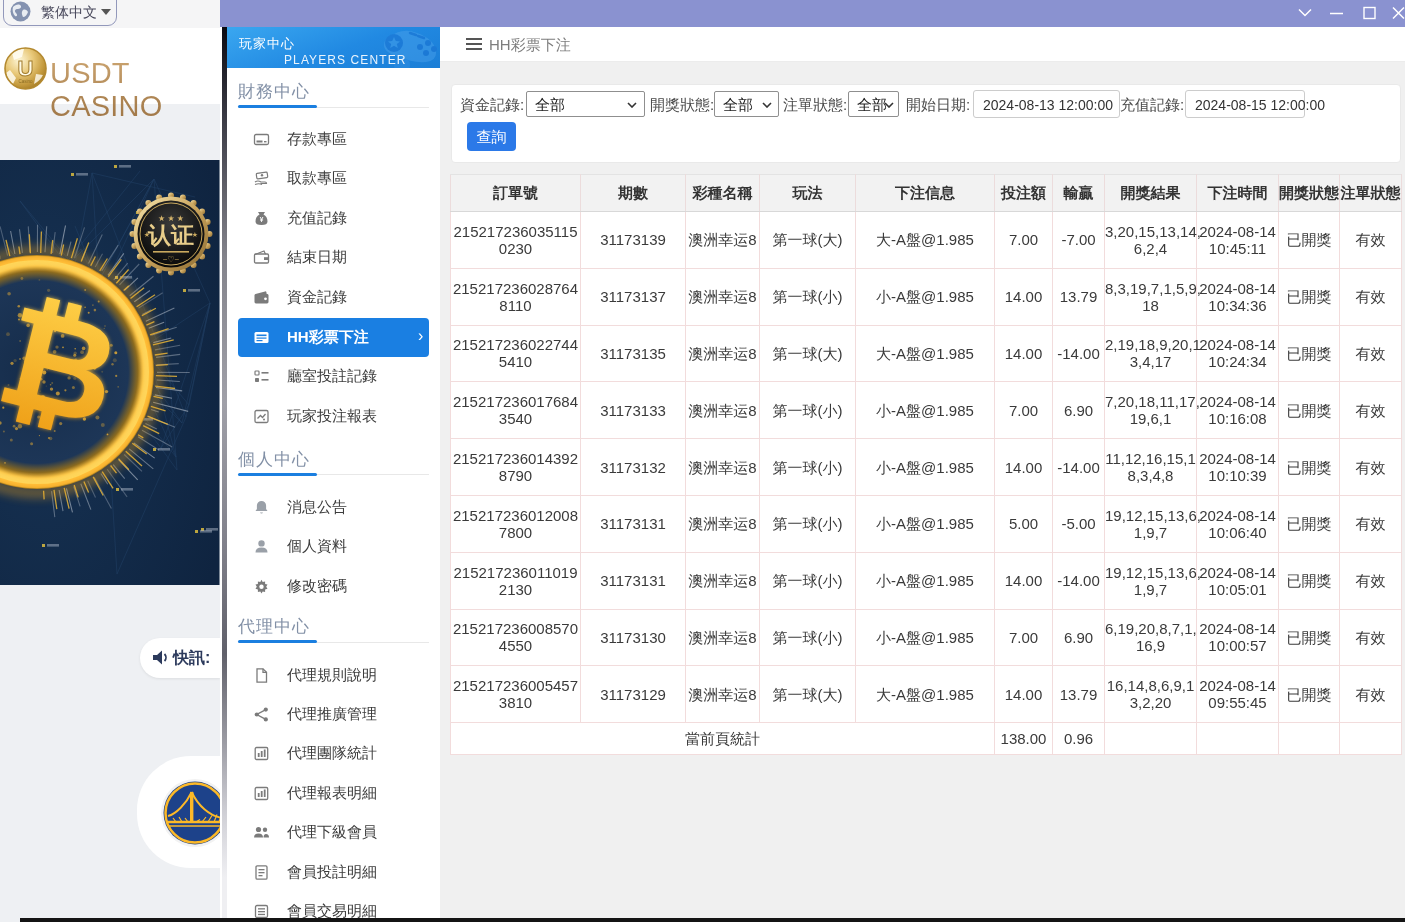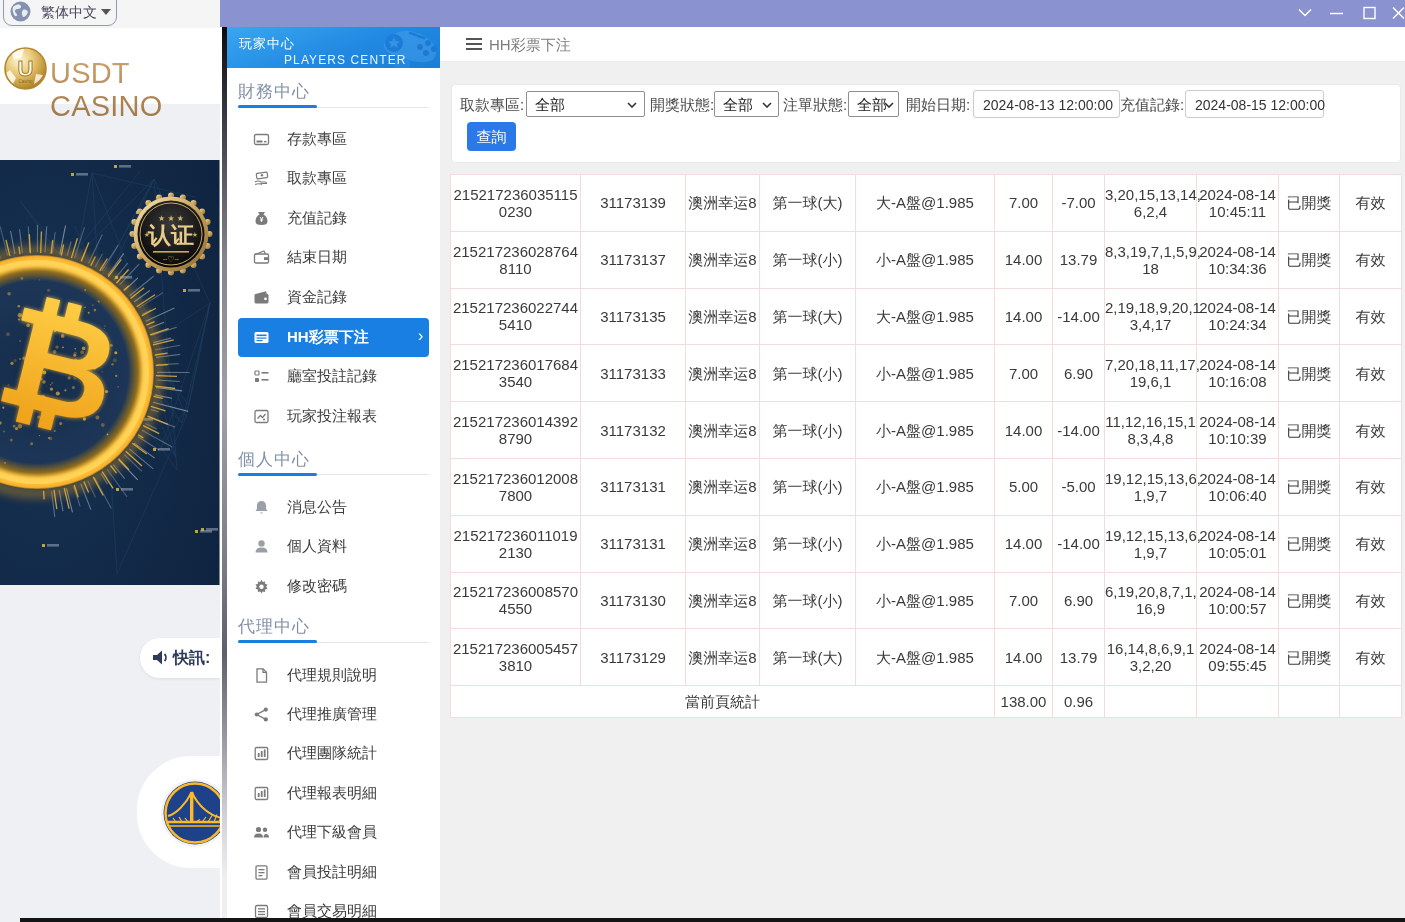--- a/index.html
+++ b/index.html
@@ -693,21 +693,21 @@
 <svg class="abs" style="left:466px;top:38px" width="16" height="13" viewBox="0 0 16 13">
       <g fill="#555">
         <rect x="0" y="0" width="16" height="2"></rect>
         <rect x="0" y="5" width="16" height="2"></rect>
         <rect x="0" y="10" width="16" height="2"></rect>
       </g>
     </svg>
 <div class="abs" id="tbtext">HH彩票下注</div>
 <div class="abs" id="maingray"></div>
 <div class="abs" id="card"></div>
-<div class="flbl abs" style="left:460px">取款專區:</div>
+<div class="flbl abs" style="left:460px">資金記錄:</div>
 <div class="fsel abs" style="left:526px;width:119px">
       <span>全部</span>
       <svg class="abs" style="right:7px;top:10px" width="10" height="6" viewBox="0 0 10 6">
         <path d="M1 1 l4 4 4 -4" stroke="#333" stroke-width="1.6" fill="none"></path>
       </svg>
     </div>
 <div class="flbl abs" style="left:650px">開獎狀態:</div>
 <div class="fsel abs" style="left:714px;width:65px">
       <span>全部</span>
       <svg class="abs" style="right:6px;top:10px" width="10" height="6" viewBox="0 0 10 6">
@@ -719,40 +719,53 @@
       <span>全部</span>
       <svg class="abs" style="right:4px;top:10px" width="10" height="6" viewBox="0 0 10 6">
         <path d="M1 1 l4 4 4 -4" stroke="#333" stroke-width="1.6" fill="none"></path>
       </svg>
     </div>
 <div class="flbl abs" style="left:906px">開始日期:</div>
 <div class="finp abs" style="left:973px;width:147px">
       <span>2024-08-13 12:00:00</span>
     </div>
 <div class="flbl abs" style="left:1120px">充值記錄:</div>
-<div class="finp abs" style="left:1185px;width:139px">
+<div class="finp abs" style="left:1185px;width:120px">
       <span>2024-08-15 12:00:00</span>
     </div>
 <div class="abs" id="qbtn">查詢</div>
 <div class="abs" id="tablewrap">
 <table>
 <colgroup>
           <col style="width:130px">
           <col style="width:105px">
           <col style="width:74px">
           <col style="width:96px">
           <col style="width:139px">
           <col style="width:58px">
           <col style="width:52px">
           <col style="width:92px">
           <col style="width:82px">
           <col style="width:61px">
           <col style="width:62px">
         </colgroup>
 <tbody>
+          <tr>
+            <th>訂單號</th>
+            <th>期數</th>
+            <th>彩種名稱</th>
+            <th>玩法</th>
+            <th>下注信息</th>
+            <th>投注額</th>
+            <th>輸贏</th>
+            <th>開獎結果</th>
+            <th>下注時間</th>
+            <th>開獎狀態</th>
+            <th>注單狀態</th>
+          </tr>
 <tr>
 <td>215217236035115<br>0230</td>
             <td>31173139</td>
             <td>澳洲幸运8</td>
             <td>第一球(大)</td>
             <td>大-A盤@1.985</td>
 <td>7.00</td>
             <td>-7.00</td>
             <td>3,20,15,13,14,<br>6,2,4</td>
             <td>2024-08-14<br>10:45:11</td>

